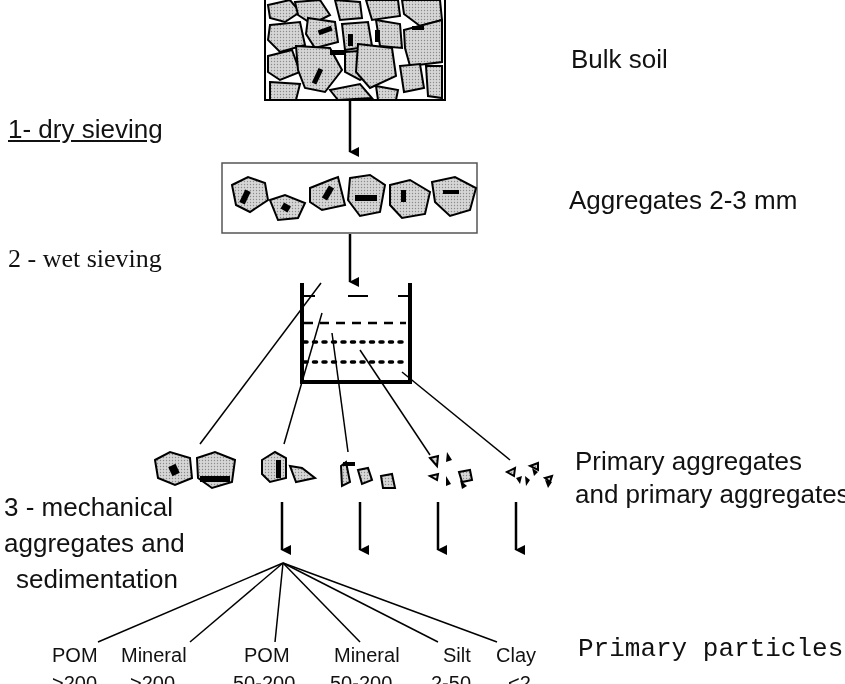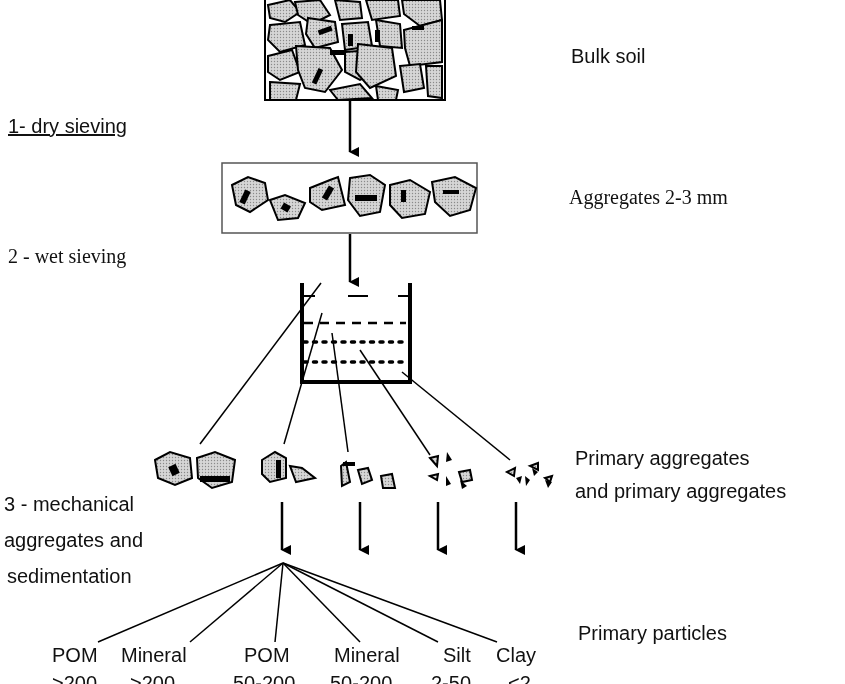--- a/index.html
+++ b/index.html
@@ -1,18 +1,18 @@
 <!DOCTYPE html>
 <html><head>
 <meta charset="utf-8">
 <style>
   html, body { margin: 0; padding: 0; background: #ffffff; }
   body { width: 845px; height: 684px; overflow: hidden; position: relative;
          font-family: "Liberation Sans", sans-serif; color: #111; }
-  .lbl { position: absolute; font-size: 20px; white-space: nowrap; line-height: 1; }
+  .lbl { position: absolute; font-size: 26px; white-space: nowrap; line-height: 1; }
   .sub { position: absolute; font-size: 20px; white-space: nowrap; line-height: 1; }
   svg { position: absolute; left: 0; top: 0; }
 </style>
 </head>
 <body>
 
 <svg width="845" height="684" viewBox="0 0 845 684">
   <defs>
     <pattern id="dots" width="3" height="3" patternUnits="userSpaceOnUse">
       <rect width="3" height="3" fill="#d6d6d6"></rect>
@@ -138,30 +138,30 @@
     <line x1="283" y1="563" x2="98" y2="642"></line>
     <line x1="283" y1="563" x2="190" y2="642"></line>
     <line x1="283" y1="563" x2="275" y2="642"></line>
     <line x1="283" y1="563" x2="360" y2="642"></line>
     <line x1="283" y1="563" x2="438" y2="642"></line>
     <line x1="283" y1="563" x2="497" y2="642"></line>
   </g>
 </svg>
 
 <div class="lbl" style="left:571px;top:46px;">Bulk soil</div>
-<div class="lbl" style="left:569px;top:187px;font-family:Liberation Serif, serif;">Aggregates 2-3 mm</div>
+<div class="lbl" style="left:569px;top:187px;">Aggregates 2-3 mm</div>
 <div class="lbl" style="left:575px;top:448px;">Primary aggregates</div>
 <div class="lbl" style="left:575px;top:481px;">and primary aggregates</div>
-<div class="lbl" style="left:578px;top:623px;">Primary particles</div>
+<div class="lbl" style="left:578px;top:636px;font-family:Liberation Mono, monospace;">Primary particles</div>
 
 <div class="lbl" style="left:8px;top:116px;text-decoration:underline;">1- dry sieving</div>
 <div class="lbl" style="left:8px;top:246px;font-family:Liberation Serif, serif;">2 - wet sieving</div>
 <div class="lbl" style="left:4px;top:494px;">3 - mechanical</div>
 <div class="lbl" style="left:4px;top:530px;">aggregates and</div>
-<div class="lbl" style="left:7px;top:566px;text-align:right;">sedimentation</div>
+<div class="lbl" style="left:16px;top:566px;text-align:right;">sedimentation</div>
 
 <div class="sub" style="left:52px;top:645px;">POM</div>
 <div class="sub" style="left:121px;top:645px;">Mineral</div>
 <div class="sub" style="left:244px;top:645px;">POM</div>
 <div class="sub" style="left:334px;top:645px;">Mineral</div>
 <div class="sub" style="left:443px;top:645px;">Silt</div>
 <div class="sub" style="left:496px;top:645px;text-align:center;">Clay</div>
 
 <div class="sub" style="left:52px;top:673px;">&gt;200</div>
 <div class="sub" style="left:130px;top:673px;">&gt;200</div>

